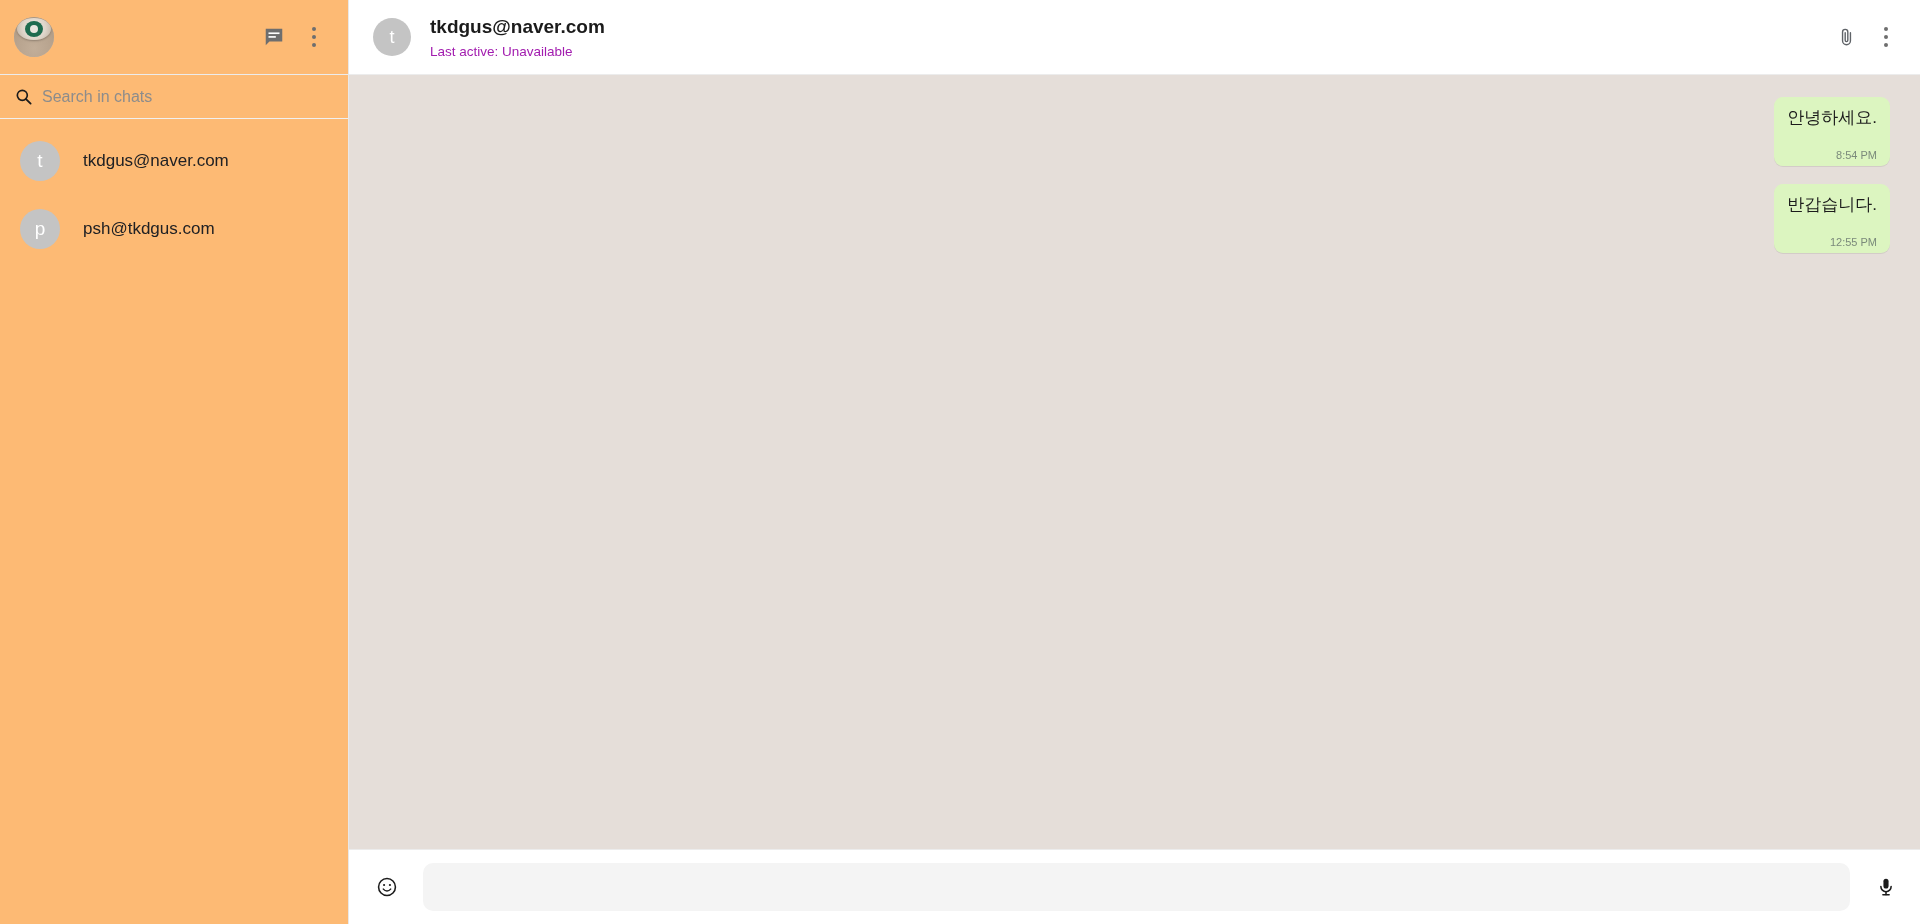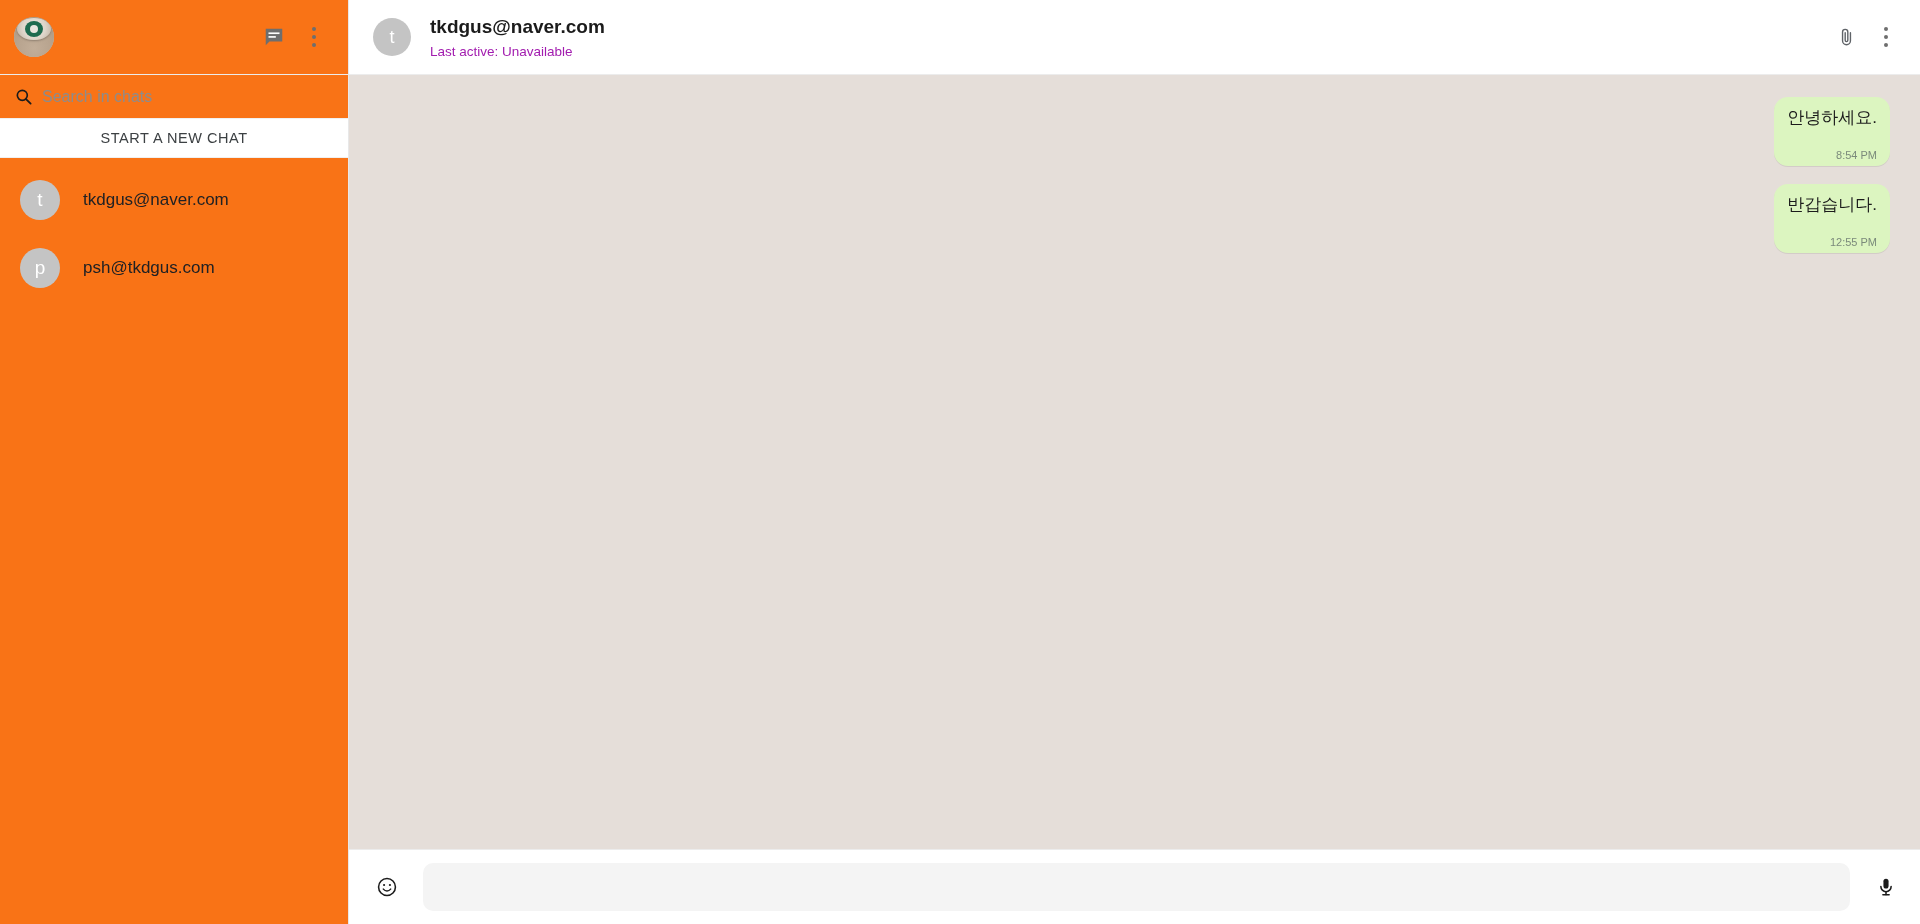--- a/index.html
+++ b/index.html
@@ -16,21 +16,21 @@
     width: 1920px;
     height: 924px;
     display: flex;
     position: relative;
   }
 
   
   .sidebar {
     width: 349px;
     height: 924px;
-    background: #f97316;
+    background: #fdba74;
     border-right: 1px solid #e8e8e8;
     display: flex;
     flex-direction: column;
     flex: 0 0 349px;
   }
 
   .sidebar-top {
     height: 75px;
     flex: 0 0 75px;
     display: flex;
@@ -243,21 +243,21 @@
     flex: 1 1 auto;
     overflow-y: auto;
     padding: 22px 30px 18px 30px;
     display: flex;
     flex-direction: column;
     align-items: flex-end;
     gap: 18px;
   }
   .bubble {
     background: #dcf5c0;
-    border-radius: 14px;
+    border-radius: 9px;
     padding: 10px 13px 5px 13px;
     min-width: 92px;
     max-width: 60%;
     box-shadow: 0 1px 0.5px rgba(0,0,0,0.08);
     display: flex;
     flex-direction: column;
   }
   .bubble-text {
     font-size: 17px;
     color: #1b1b1b;
@@ -338,23 +338,20 @@
     <div class="search-row">
       <span class="search-icon-wrap">
         <svg width="19" height="19" viewBox="0 0 24 24">
           <circle cx="10.5" cy="10.5" r="6.3" fill="none" stroke="#1b1b1b" stroke-width="2.1"></circle>
           <line x1="15.2" y1="15.2" x2="21" y2="21" stroke="#1b1b1b" stroke-width="2.3" stroke-linecap="round"></line>
         </svg>
       </span>
       <input class="search-input" type="text" placeholder="Search in chats" style="">
     </div>
 
-    <div class="new-chat-band">
-      <span class="new-chat-label">START A NEW CHAT</span>
-    </div>
 
     <div class="chat-list">
 
       <div class="chat-item">
         <div class="chat-item-avatar">t</div>
         <div class="chat-item-name">tkdgus@naver.com</div>
       </div>
 
       <div class="chat-item">
         <div class="chat-item-avatar">p</div>

